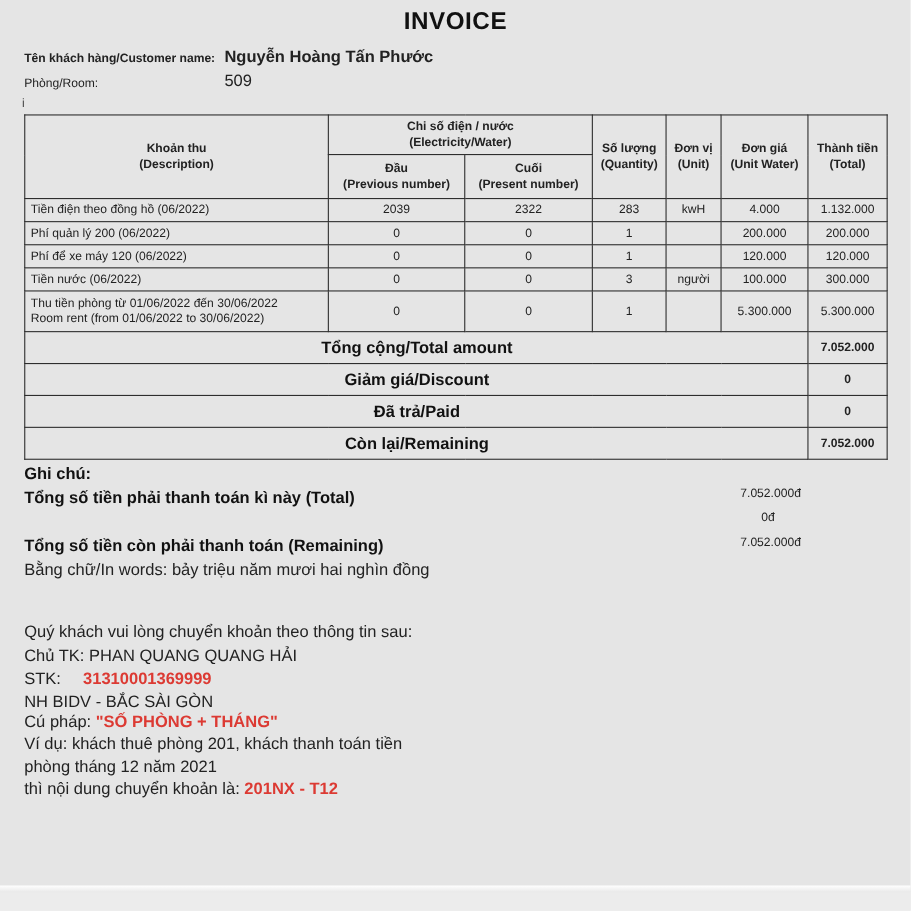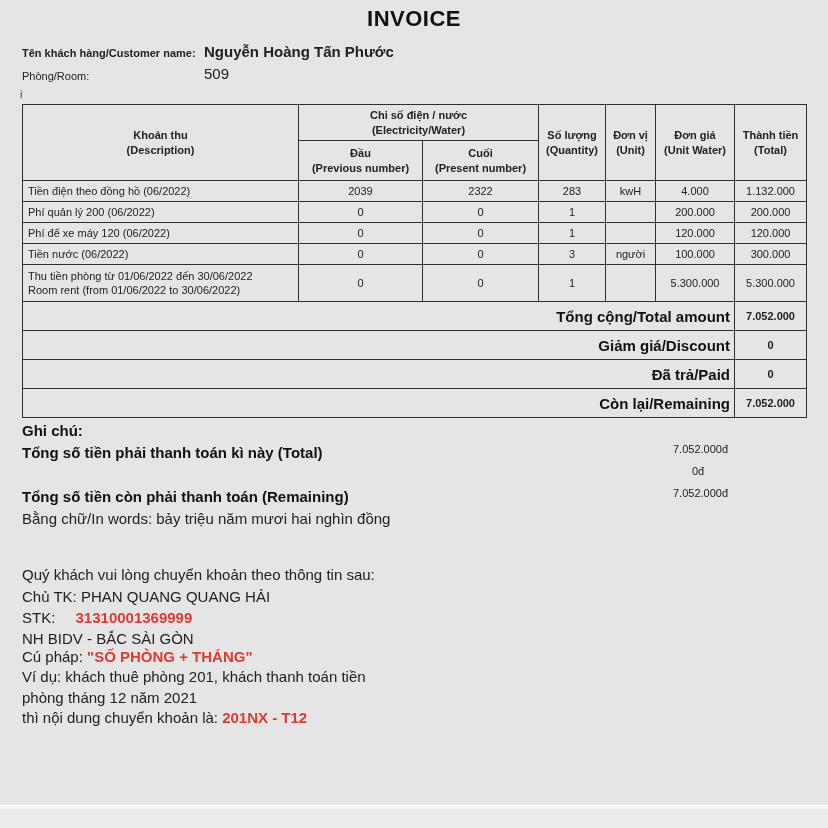--- a/index.html
+++ b/index.html
@@ -23,21 +23,21 @@
               padding:0 4px; vertical-align:middle; color:#222; }
   table.inv th { font-weight:bold; text-align:center; line-height:15px; }
   thead tr.h1 { height:36px; }
   thead tr.h2 { height:40px; }
   th.desc-h { text-align:left; padding-left:5px; }
   tbody tr.r { height:21px; }
   tbody tr.r2 { height:37px; }
   tbody td { text-align:center; }
   tbody td.desc { text-align:left; padding-left:5px; line-height:14px; }
   tr.sum { height:29px; }
-  tr.sum td.slabel { text-align:right; font-size:15px; font-weight:bold; padding-left:5px; color:#111; }
+  tr.sum td.slabel { text-align:center; font-size:15px; font-weight:bold; padding-left:5px; color:#111; }
   tr.sum td.sval { font-weight:bold; }
 
   .note-line { position:absolute; left:22px; font-size:15px; font-weight:bold; color:#111; }
   .note-line.plain { font-weight:normal; color:#222; }
   .note-val { position:absolute; left:673px; font-size:11px; }
 
   .seller { position:absolute; left:615px; top:540px; width:150px; text-align:center;
             font-size:11px; font-weight:bold; line-height:15px; }
 
   .pay-line { position:absolute; left:22px; font-size:15px; }

